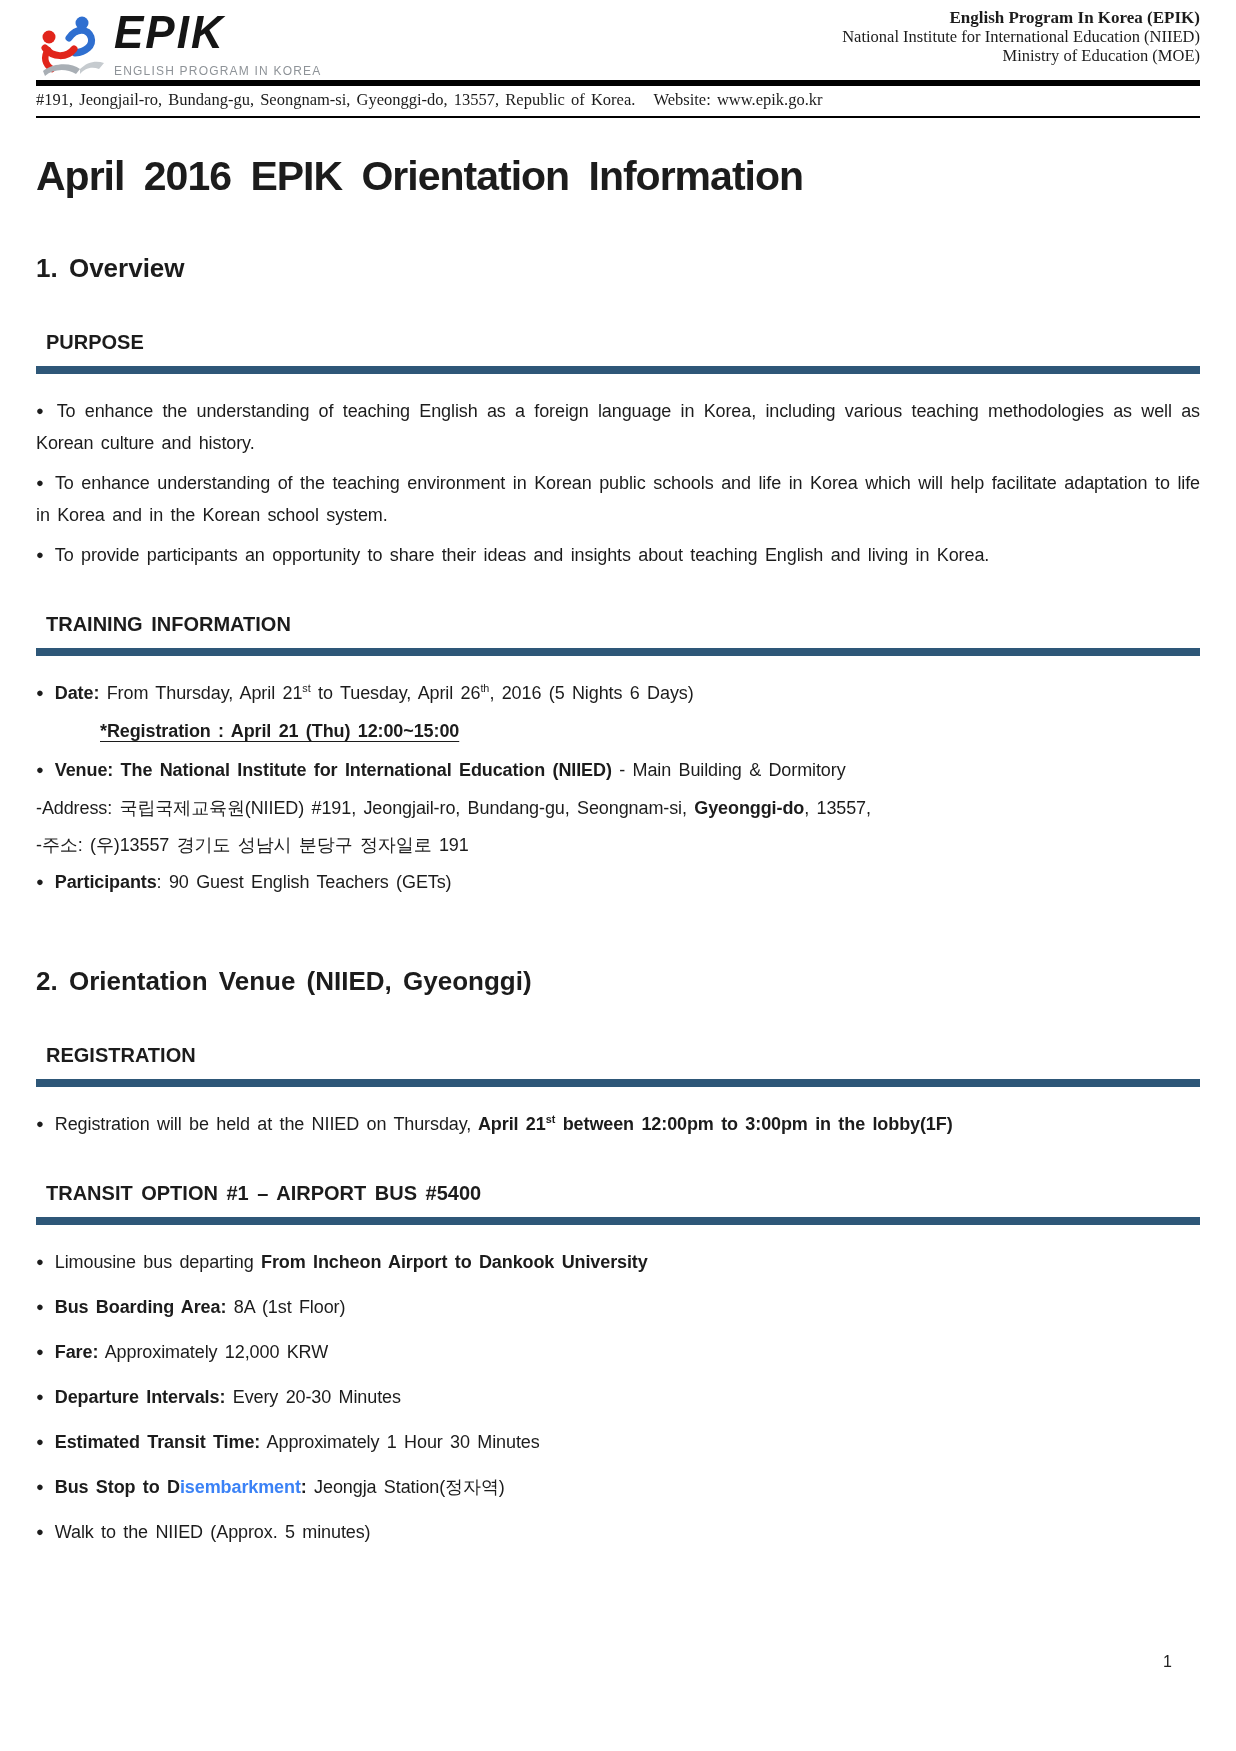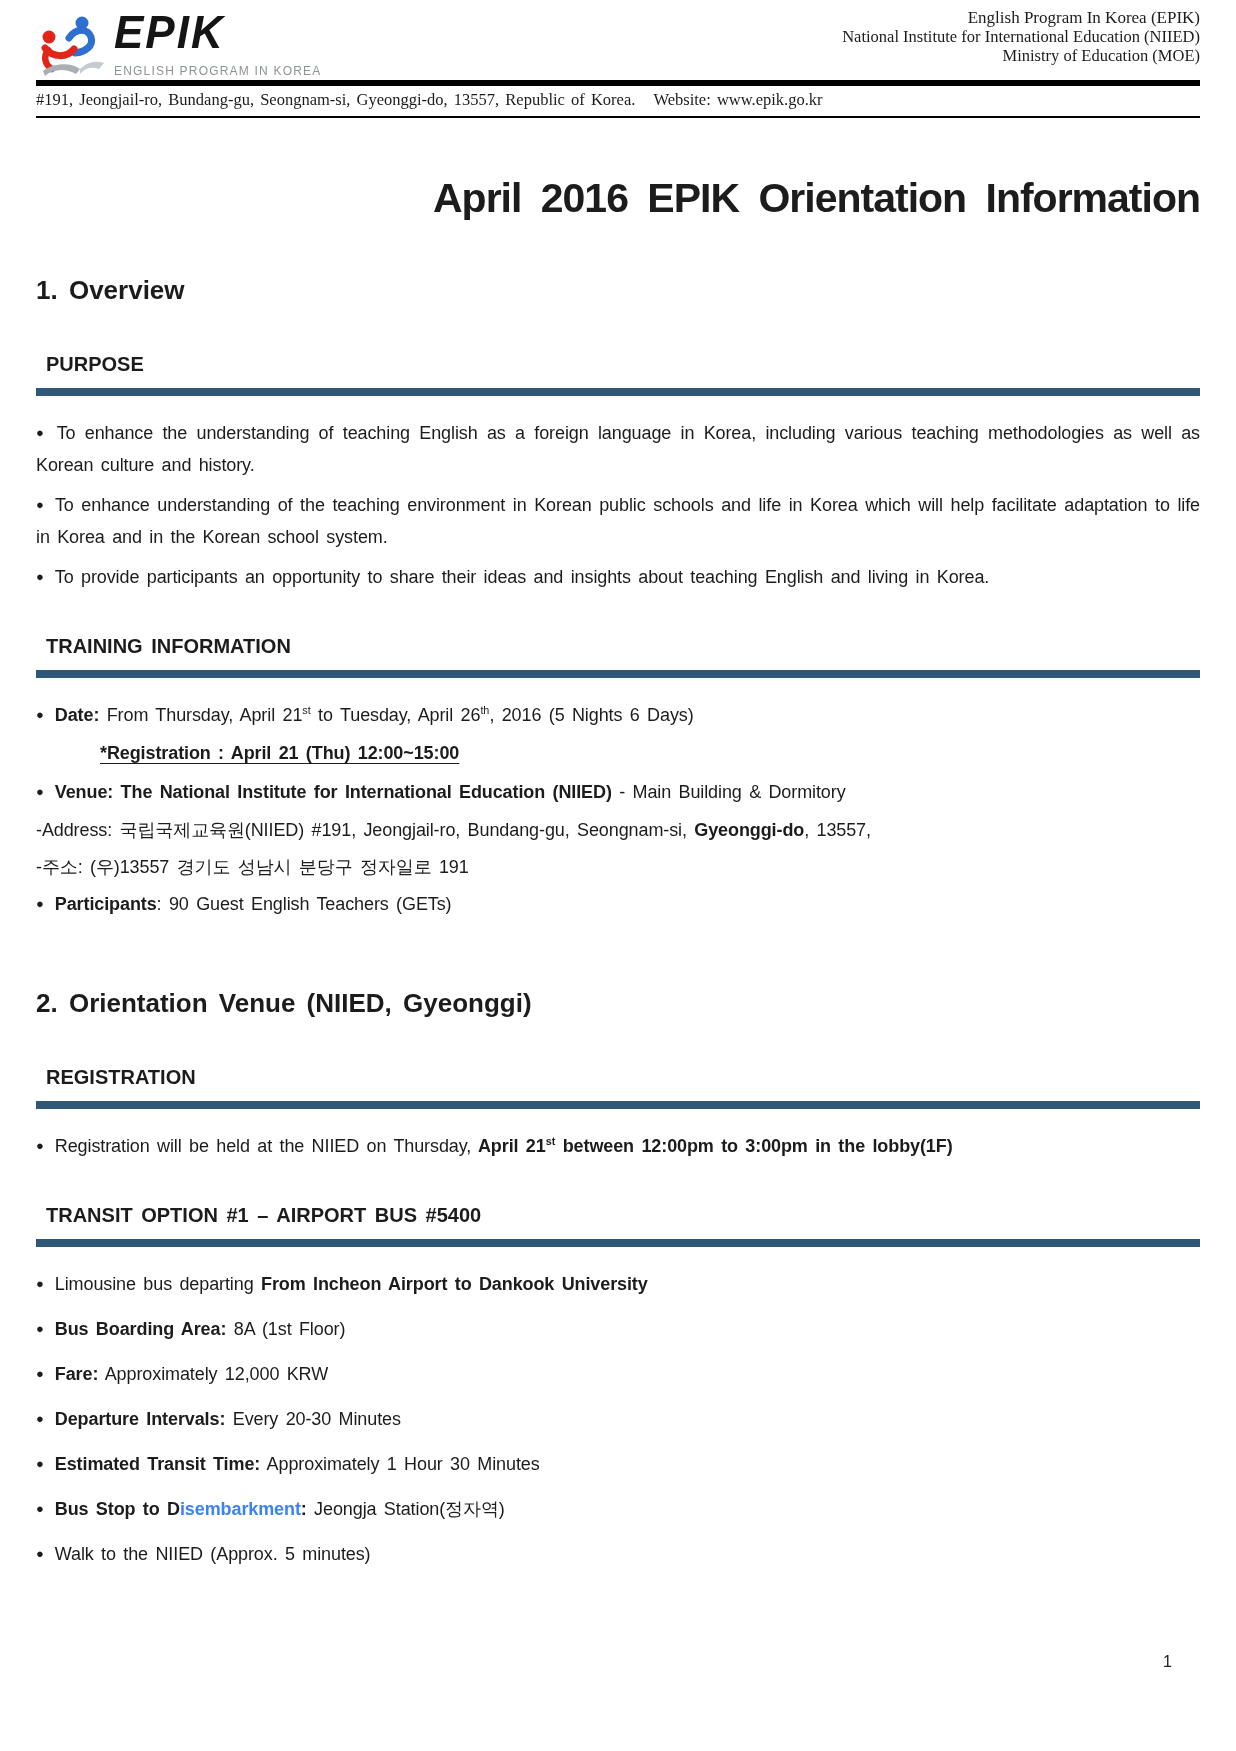--- a/index.html
+++ b/index.html
@@ -7,28 +7,28 @@
   body { width:1236px; height:1751px; margin:0 auto; font-family:"Liberation Sans","DejaVu Sans",sans-serif; color:#1c1c1c; }
   .page { position:relative; width:1236px; height:1751px; padding:6px 36px 0 36px; overflow:hidden; background:#fff; }
 
   
   .header-top { display:flex; justify-content:space-between; align-items:flex-start; height:72px; }
   .logo { display:flex; align-items:flex-end; gap:4px; padding-top:4px; }
   .logo-txt { display:flex; flex-direction:column; line-height:1; }
   .brand { font-size:44px; font-weight:700; font-style:italic; letter-spacing:2px; color:#151515; transform:scaleY(1.05); }
   .tagline { font-size:12px; color:#8e9398; letter-spacing:1.2px; margin-top:11px; }
   .org { text-align:right; font-family:"Liberation Serif","DejaVu Serif",serif; line-height:19px; padding-top:2px; }
-  .org-primary { font-size:17px; font-weight:400; }
+  .org-primary { font-size:17px; font-weight:700; }
   .org-secondary { font-size:16.5px; }
   .bar-black { height:6px; background:#000; margin-top:2px; }
   .address { font-family:"Liberation Serif","DejaVu Serif",serif; font-size:16.5px; padding:4px 0 6px 0; white-space:pre-wrap; word-spacing:2px; }
   .line-thin { border-top:2px solid #000; }
 
   
-  .doc-title { margin-top:56px; text-align:right; font-size:41px; line-height:48px; font-weight:700; letter-spacing:-1px; word-spacing:9px; }
+  .doc-title { margin-top:34px; text-align:left; font-size:41px; line-height:48px; font-weight:700; letter-spacing:-1px; word-spacing:9px; }
   .h-section { font-size:26px; line-height:32px; font-weight:700; word-spacing:4px; }
   .h-sec1 { margin-top:52px; }
   .h-sec2 { margin-top:66px; }
   .subhead { font-size:20px; line-height:24px; font-weight:700; padding-left:10px; word-spacing:3px; }
   .mt-lg { margin-top:46px; }
   .mt-md { margin-top:40px; }
   .bar-blue { height:8px; margin-top:12px; }
 
   
   .body-block { margin-top:22px; }

